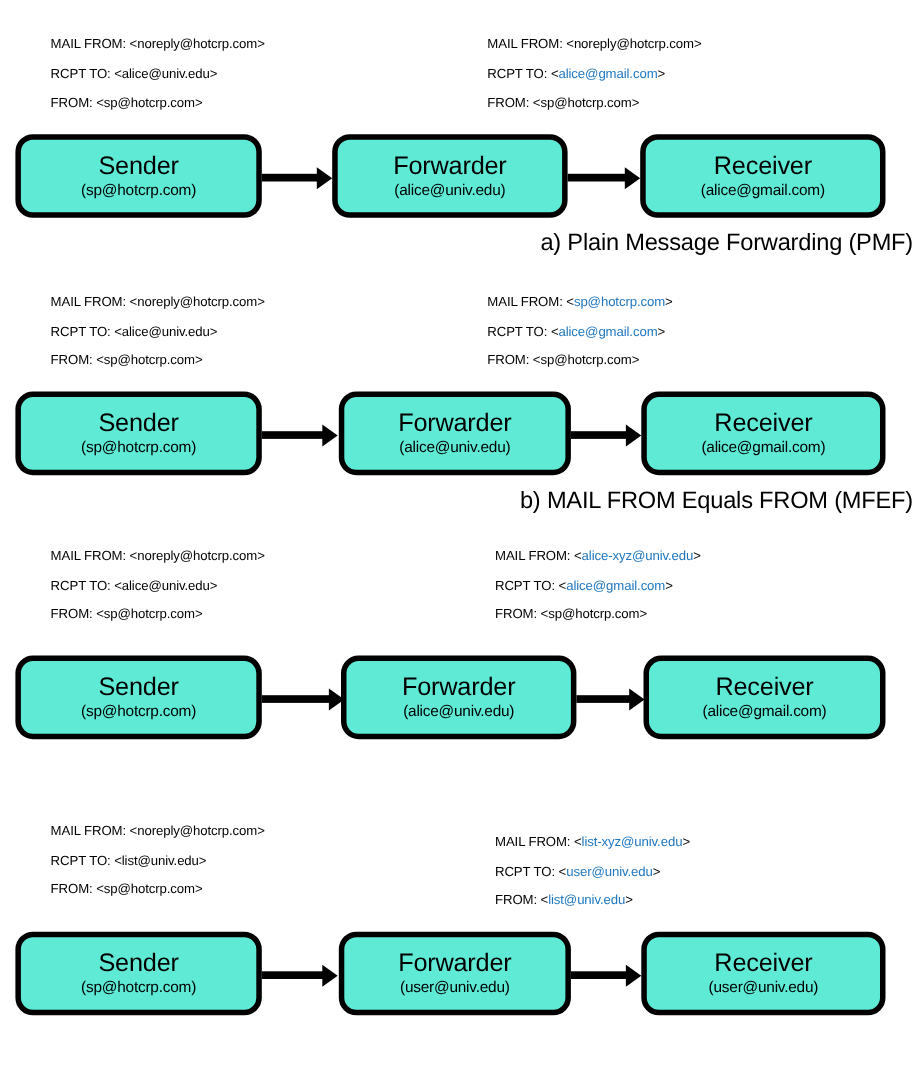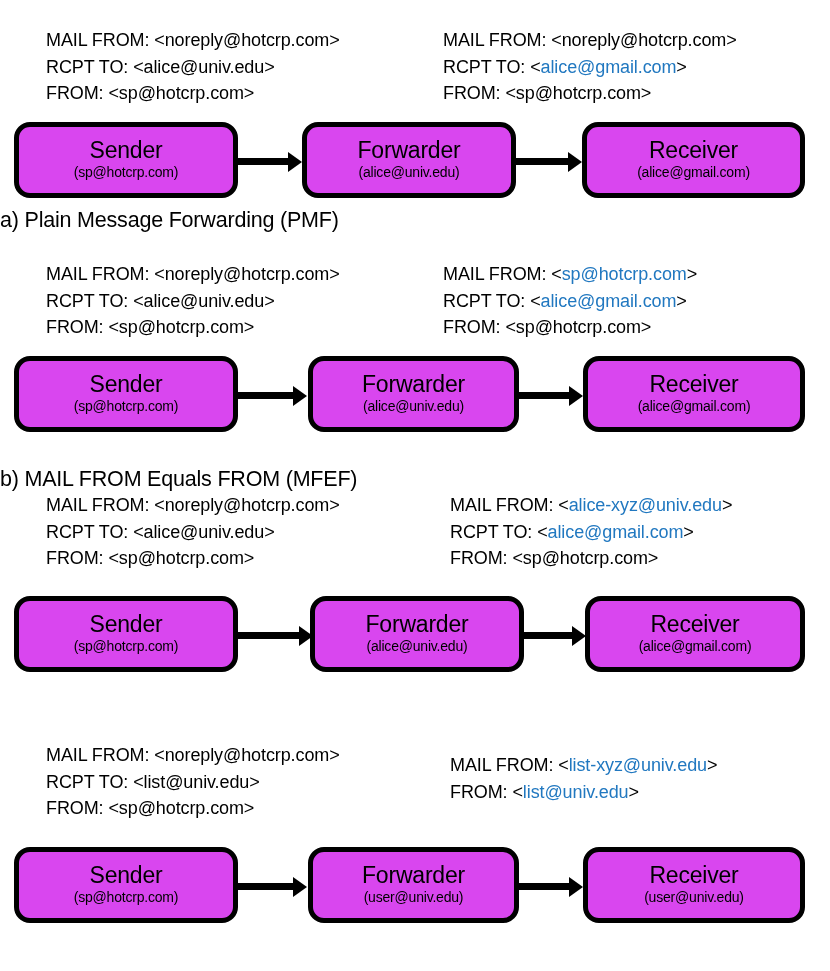--- a/index.html
+++ b/index.html
@@ -18,41 +18,41 @@
 
   .panel {
     position: absolute;
     left: 0;
     width: 830px;
   }
 
   
   .hdr-col {
     position: absolute;
-    font-size: 18px;
+    font-size: 12px;
     line-height: 26.5px;
     white-space: nowrap;
     letter-spacing: -0.1px;
   }
   .hdr-line { display: block; }
   .hl { color: #2178c0; }
 
   
   .flow {
     position: absolute;
     left: 0;
     width: 830px;
     height: 80px;
   }
   .node {
     position: absolute;
     box-sizing: border-box;
     border: 5px solid #000000;
     border-radius: 16px;
-    background: #d946ef;
+    background: #5eead4;
     display: flex;
     flex-direction: column;
     align-items: center;
     justify-content: center;
     z-index: 2;
   }
   .node-title {
     font-size: 23px;
     line-height: 25px;
     letter-spacing: -0.2px;
@@ -80,21 +80,21 @@
     height: 0;
     border-top: 10px solid transparent;
     border-bottom: 10px solid transparent;
     border-left: 14px solid #000000;
   }
 
   
   .caption {
     position: absolute;
     width: 830px;
-    text-align: left;
+    text-align: right;
     font-size: 21.5px;
     line-height: 26px;
     letter-spacing: -0.2px;
     white-space: nowrap;
   }
 </style>
 </head>
 <body>
 
 <div class="panel" style="top:0;height:243px;">
@@ -153,21 +153,21 @@
     <div class="node" style="left:308px;top:0;width:211px;height:76px;">
       <span class="node-title">Forwarder</span>
       <span class="node-sub">(alice@univ.edu)</span>
     </div>
     <div class="node" style="left:583px;top:0;width:222px;height:76px;">
       <span class="node-title">Receiver</span>
       <span class="node-sub">(alice@gmail.com)</span>
     </div>
   </div>
 
-  <div class="caption" style="top:199px;margin-top:24px;">b) MAIL FROM Equals FROM (MFEF)</div>
+  <div class="caption" style="top:199px;">b) MAIL FROM Equals FROM (MFEF)</div>
 </div>
 
 <div class="panel" style="top:479px;height:237px;">
   <div class="hdr-col" style="left:46px;top:13px;">
       <span class="hdr-line"><span>MAIL FROM: </span><span>&lt;</span><span>noreply@hotcrp.com</span><span>&gt;</span></span>
       <span class="hdr-line"><span>RCPT TO: </span><span>&lt;</span><span>alice@univ.edu</span><span>&gt;</span></span>
       <span class="hdr-line"><span>FROM: </span><span>&lt;</span><span>sp@hotcrp.com</span><span>&gt;</span></span>
     </div>
   <div class="hdr-col" style="left:450px;top:13px;">
       <span class="hdr-line"><span>MAIL FROM: </span><span>&lt;</span><span class="hl" style="color: rgb(33, 120, 192); margin-top: 37px;">alice-xyz@univ.edu</span><span>&gt;</span></span>
@@ -196,20 +196,21 @@
 </div>
 
 <div class="panel" style="top:716px;height:255px;">
   <div class="hdr-col" style="left:46px;top:26px;">
       <span class="hdr-line"><span>MAIL FROM: </span><span>&lt;</span><span>noreply@hotcrp.com</span><span>&gt;</span></span>
       <span class="hdr-line"><span>RCPT TO: </span><span>&lt;</span><span>list@univ.edu</span><span>&gt;</span></span>
       <span class="hdr-line"><span>FROM: </span><span>&lt;</span><span>sp@hotcrp.com</span><span>&gt;</span></span>
     </div>
   <div class="hdr-col" style="left:450px;top:36px;">
       <span class="hdr-line"><span>MAIL FROM: </span><span>&lt;</span><span class="hl" style="color: rgb(33, 120, 192); margin-top: 24px;">list-xyz@univ.edu</span><span>&gt;</span></span>
+      <span class="hdr-line"><span>RCPT TO: </span><span>&lt;</span><span class="hl" style="color: rgb(33, 120, 192);">user@univ.edu</span><span>&gt;</span></span>
       <span class="hdr-line"><span>FROM: </span><span>&lt;</span><span class="hl" style="color: rgb(33, 120, 192);">list@univ.edu</span><span>&gt;</span></span>
     </div>
 
   <div class="flow" style="top:131px;">
     <div class="arrow" style="left:238px;top:36px;width:56px;"></div>
     <div class="arrow" style="left:519px;top:36px;width:51px;"></div>
 
     <div class="node" style="left:14px;top:0;width:224px;height:76px;">
       <span class="node-title">Sender</span>
       <span class="node-sub">(sp@hotcrp.com)</span>

